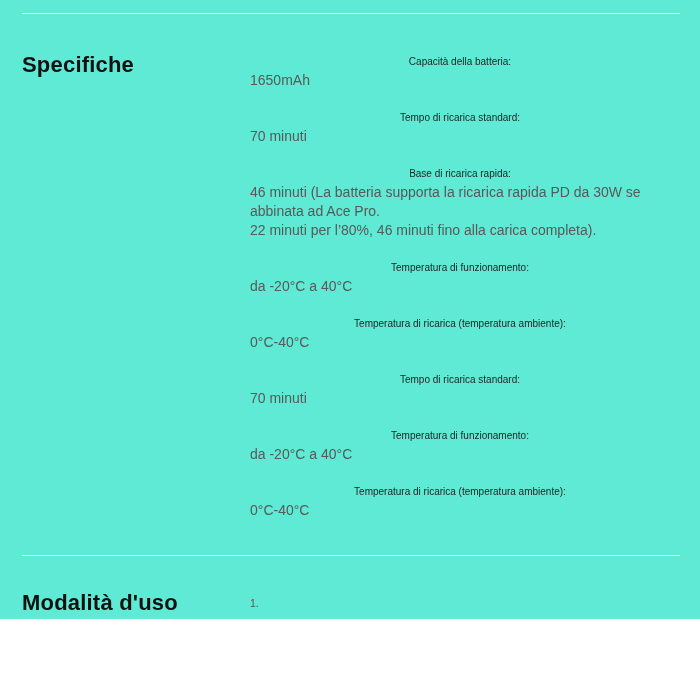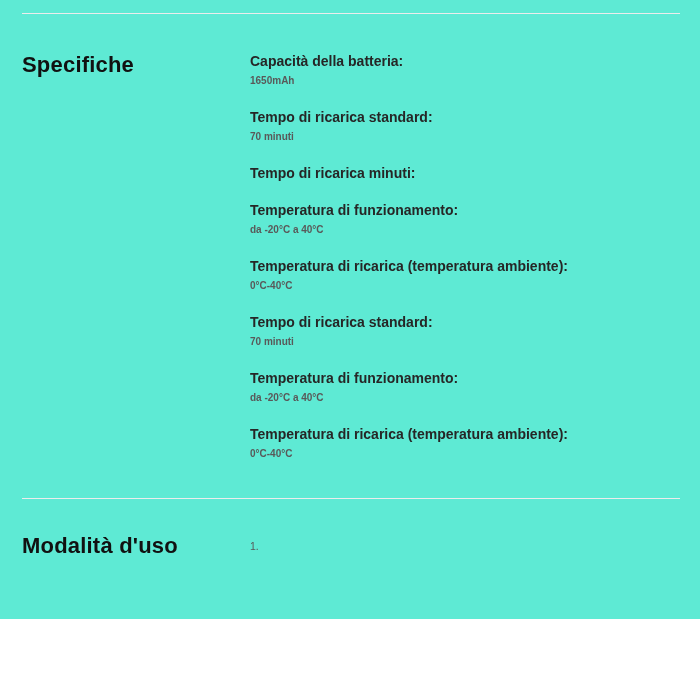--- a/index.html
+++ b/index.html
@@ -32,29 +32,30 @@
     font-size:22px;
     line-height:26px;
     font-weight:700;
     color:#111111;
     letter-spacing:.2px;
   }
   .spec-col{width:420px;}
   .spec-item{margin-bottom:18px;}
   .spec-item:last-child{margin-bottom:0;}
   .spec-label{
+    font-size:10px;
+    line-height:19px;
+    font-weight:400;
+    color:#262626;
+    text-align:center;
+  }
+  .spec-value{
     font-size:14px;
     line-height:19px;
-    font-weight:700;
-    color:#262626;
-  }
-  .spec-value{
-    font-size:10px;
-    line-height:19px;
-    font-weight:700;
+    font-weight:400;
     color:#595959;
     white-space:pre-line;
   }
   .usage-list{
     list-style:none;
     margin:0;
     padding:2px 0 0 0;
     width:420px;
   }
   .usage-item{
@@ -85,21 +86,23 @@
         <div class="spec-label">Capacità della batteria:</div>
         <div class="spec-value">1650mAh</div>
       </div>
 
       <div class="spec-item">
         <div class="spec-label">Tempo di ricarica standard:</div>
         <div class="spec-value">70 minuti</div>
       </div>
 
       <div class="spec-item">
-        <div class="spec-label">Tempo di ricarica minuti:</div>
+        <div class="spec-label">Base di ricarica rapida:</div>
+        <div class="spec-value">46 minuti (La batteria supporta la ricarica rapida PD da 30W se abbinata ad Ace Pro.
+22 minuti per l’80%, 46 minuti fino alla carica completa).</div>
       </div>
 
       <div class="spec-item">
         <div class="spec-label">Temperatura di funzionamento:</div>
         <div class="spec-value">da -20°C a 40°C</div>
       </div>
 
       <div class="spec-item">
         <div class="spec-label">Temperatura di ricarica (temperatura ambiente):</div>
         <div class="spec-value">0°C-40°C</div>

